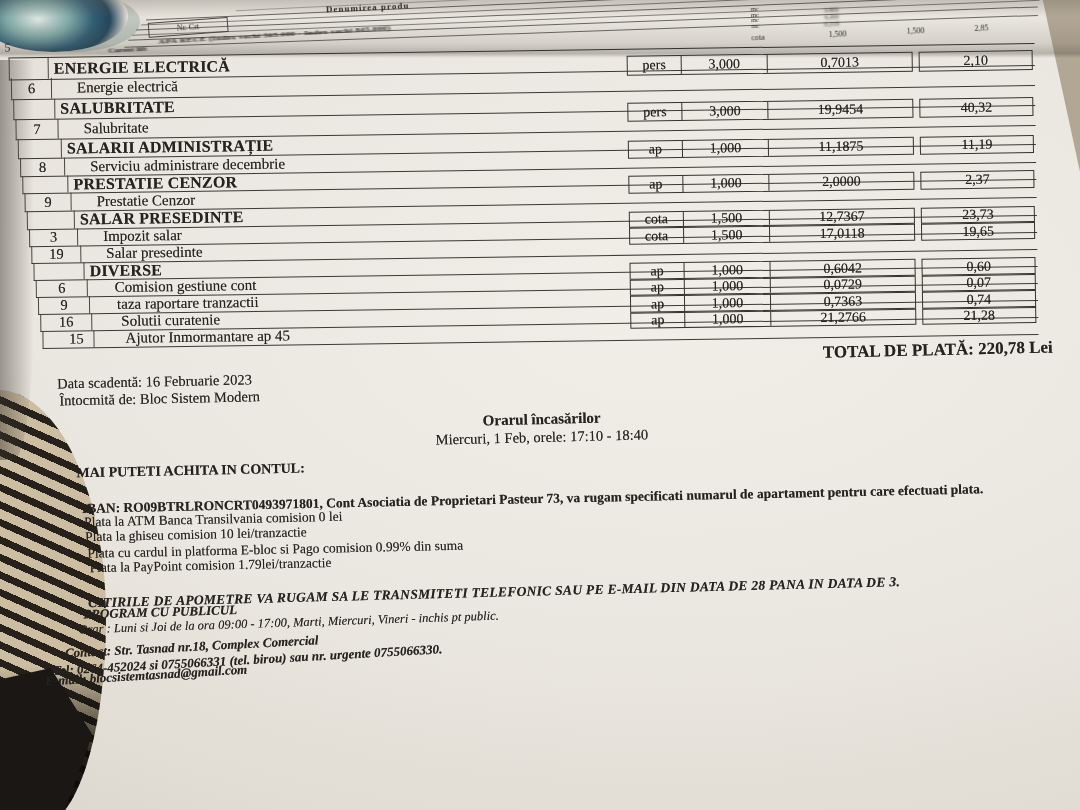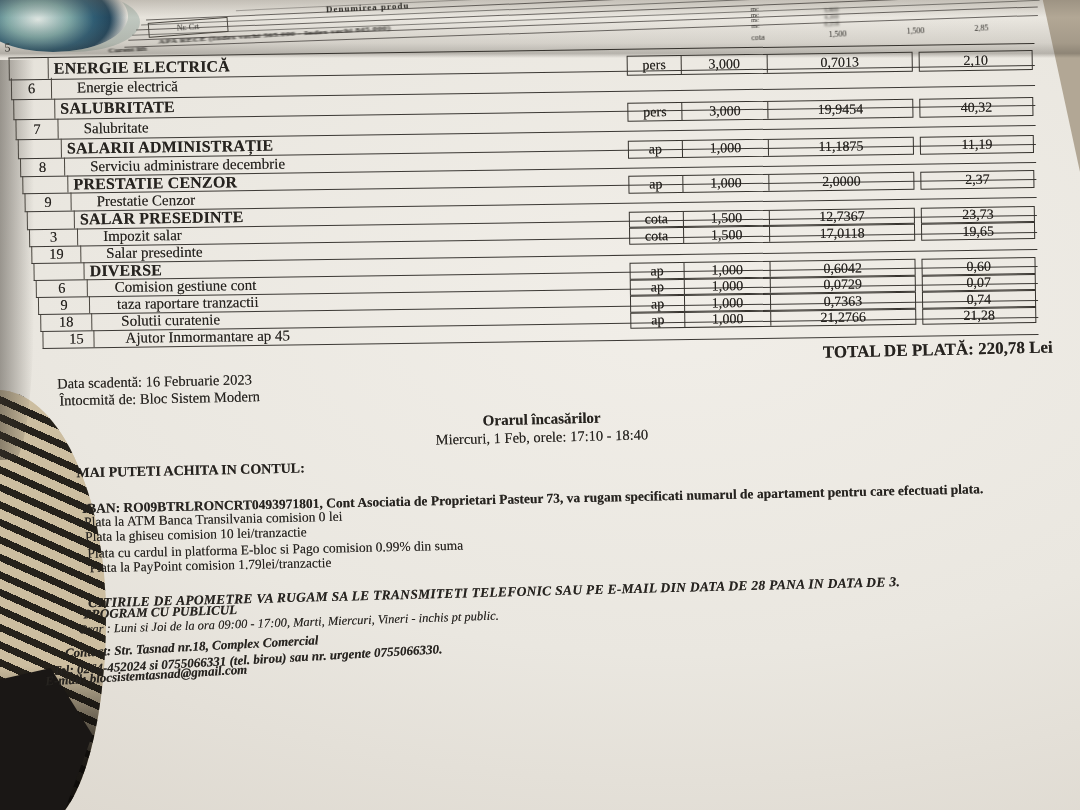--- a/index.html
+++ b/index.html
@@ -171,21 +171,21 @@
       <span class="nrcell ink" style="left:0;width:50px">6</span>
       <span class="descx ink" style="margin-left:78px">Comision gestiune cont</span>
     </div>
     <div class="trow" style="top:290px;height:17px;left:38px">
       <span class="vline" style="left:50px"></span>
       <span class="nrcell ink" style="left:0;width:50px">9</span>
       <span class="descx ink" style="margin-left:78px">taza raportare tranzactii</span>
     </div>
     <div class="trow" style="top:307px;height:17px;left:40px">
       <span class="vline" style="left:50px"></span>
-      <span class="nrcell ink" style="left:0;width:50px">18</span>
+      <span class="nrcell ink" style="left:0;width:50px">16</span>
       <span class="descx ink" style="margin-left:80px">Solutii curatenie</span>
     </div>
     <div class="trow" style="top:324px;height:17px;left:42px">
       <span class="vline" style="left:50px"></span>
       <span class="nrcell ink" style="left:0;width:66px">15</span>
       <span class="descx ink" style="margin-left:82px">Ajutor Inmormantare ap 45</span>
     </div>
 
     <div class="vbox ink" style="top:57px;height:20px">
       <span class="cell unit">pers</span>

